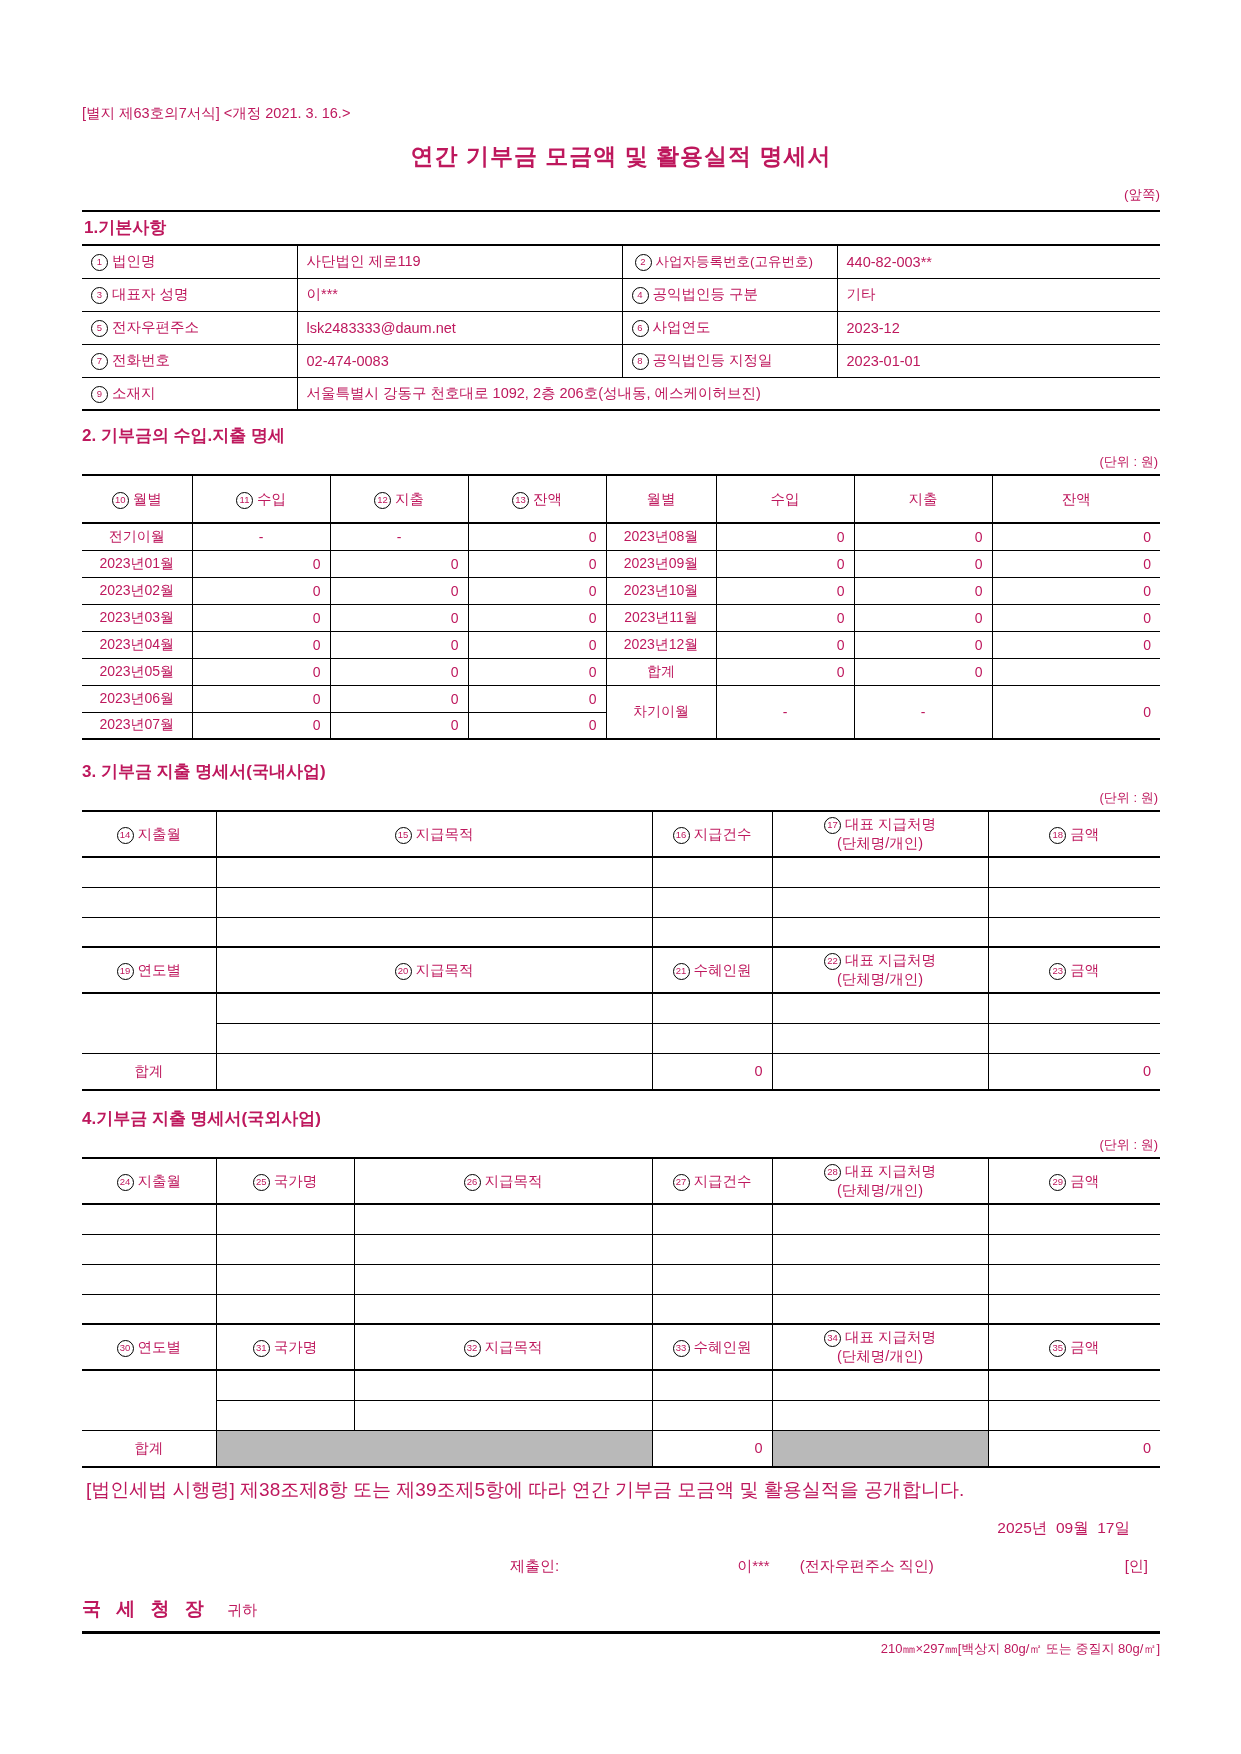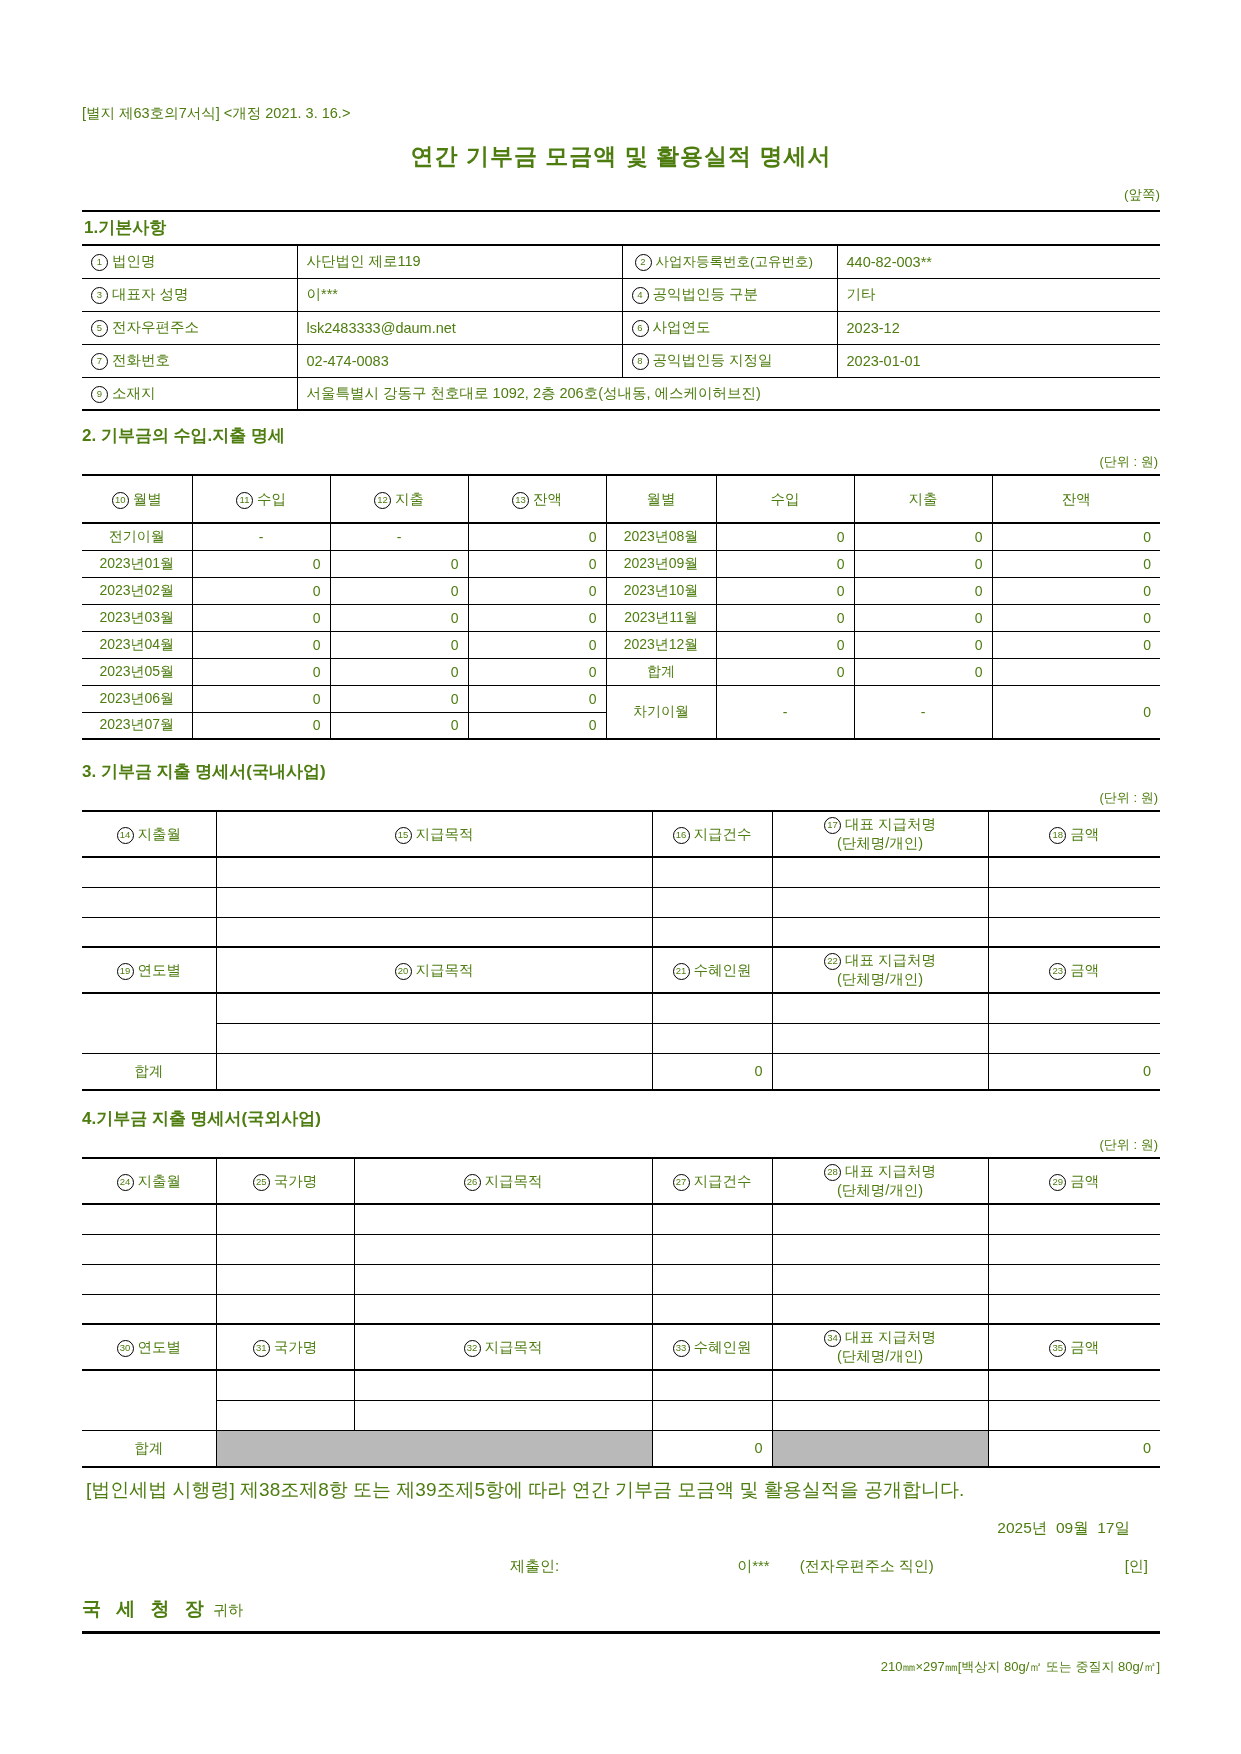--- a/index.html
+++ b/index.html
@@ -1,18 +1,18 @@
 <!DOCTYPE html>
 <html><head>
 <meta charset="utf-8">
 <style>
   html,body { margin:0; padding:0; background:#888; }
   .page {
     position:relative; width:1241px; height:1754px; margin:0 auto;
-    background:#ffffff; color:#4d7c0f;
+    background:#ffffff; color:#be185d;
     font-family:"Liberation Sans","DejaVu Sans",sans-serif;
     box-sizing:border-box; padding:104px 81px 0 82px;
   }
   .form-note { font-size:14.5px; letter-spacing:0; }
   .main-title { text-align:center; font-size:23px; font-weight:bold; margin-top:18px; letter-spacing:1px; }
   .front-note { text-align:right; font-size:13.5px; margin-top:14px; }
   .sec-title { font-size:17px; font-weight:bold; }
   .unit-note { text-align:right; font-size:13px; margin:6px 2px 3px 0; }
 
   .s1wrap { border-top:2px solid #000; margin-top:6px; }
@@ -47,23 +47,23 @@
 
   .decl { font-size:19px; margin-top:9px; padding-left:4px; }
   .date-line { text-align:right; font-size:15.5px; margin-top:15px; padding-right:30px; white-space:pre; }
   .subm-line { display:flex; align-items:baseline; font-size:15px; margin-top:18px; }
   .subm-label { margin-left:428px; }
   .subm-name { margin-left:178px; }
   .subm-note { margin-left:30px; }
   .subm-seal { margin-left:auto; margin-right:12px; }
   .addr-line { margin-top:20px; }
   .addr-big { font-size:19px; font-weight:bold; letter-spacing:5px; }
-  .addr-suffix { font-size:15px; margin-left:0; }
+  .addr-suffix { font-size:15px; margin-left:14px; }
   .bot-rule { border-top:3px solid #000; margin-top:9px; }
-  .paper-note { text-align:right; font-size:13px; margin-top:24px; }
+  .paper-note { text-align:right; font-size:13px; margin-top:6px; }
 </style>
 </head>
 <body>
 
 <div class="page">
 
   <div class="form-note">[별지 제63호의7서식] &lt;개정 2021. 3. 16.&gt;</div>
   <div class="main-title">연간 기부금 모금액 및 활용실적 명세서</div>
   <div class="front-note">(앞쪽)</div>
 

